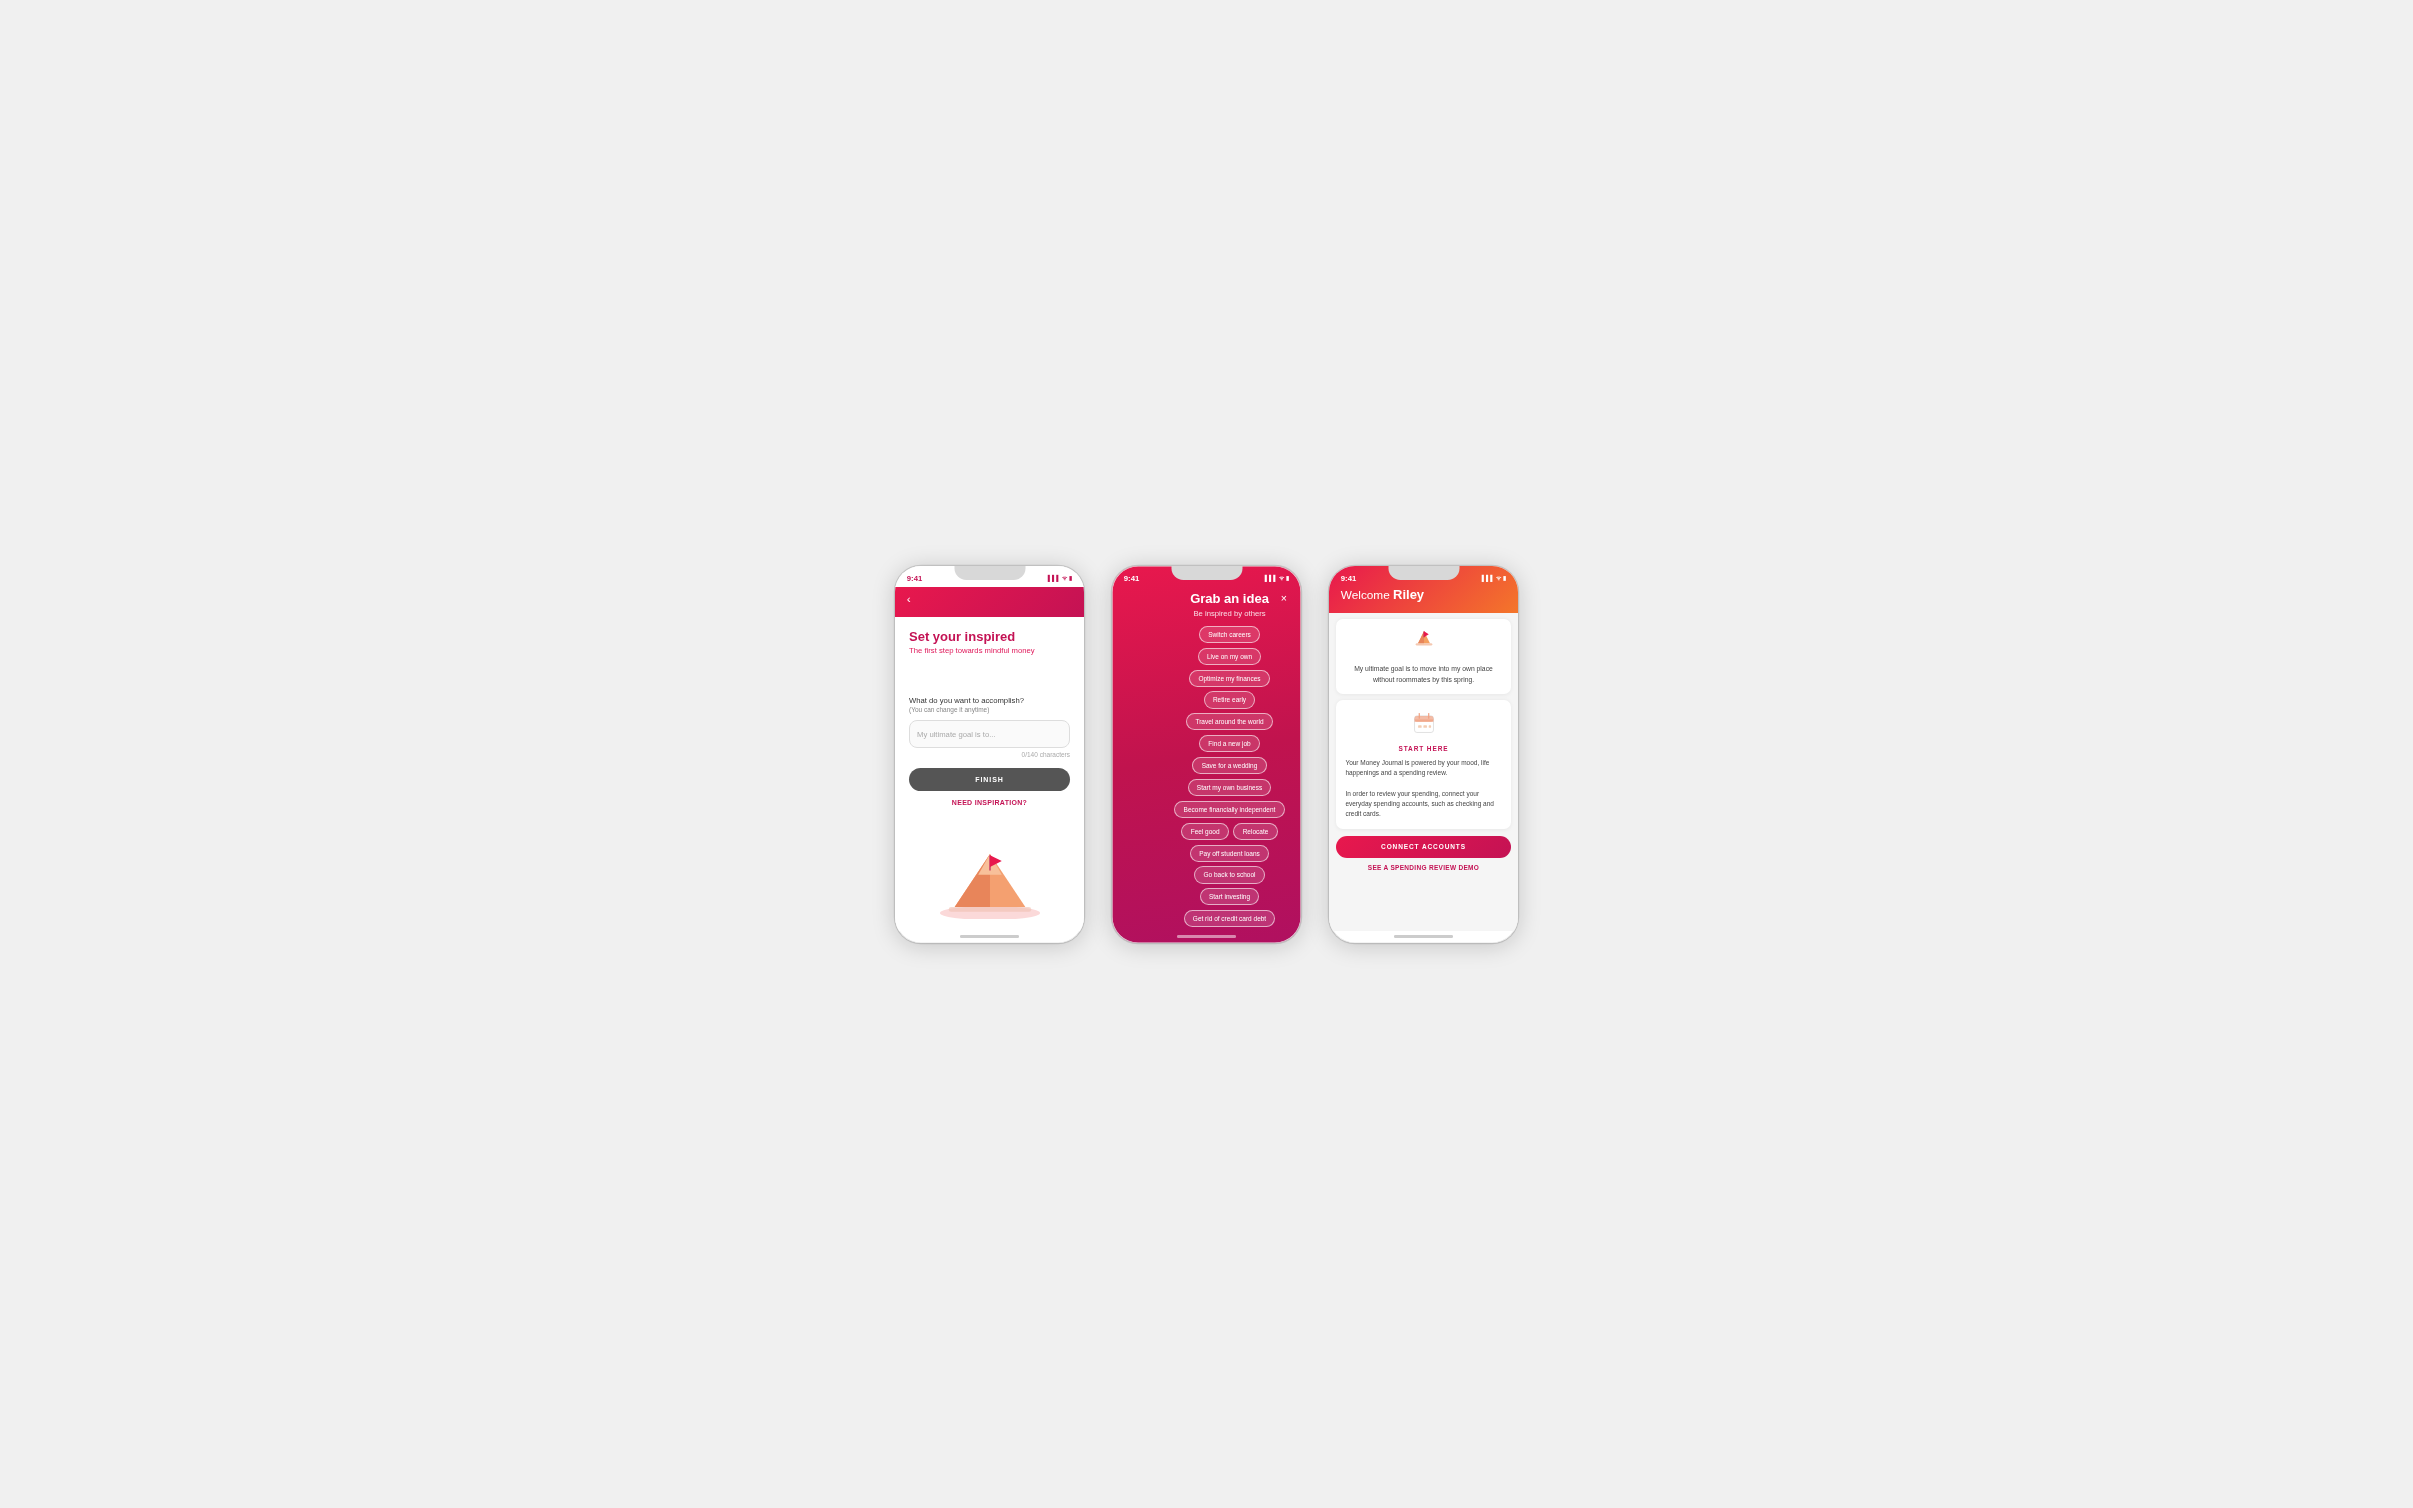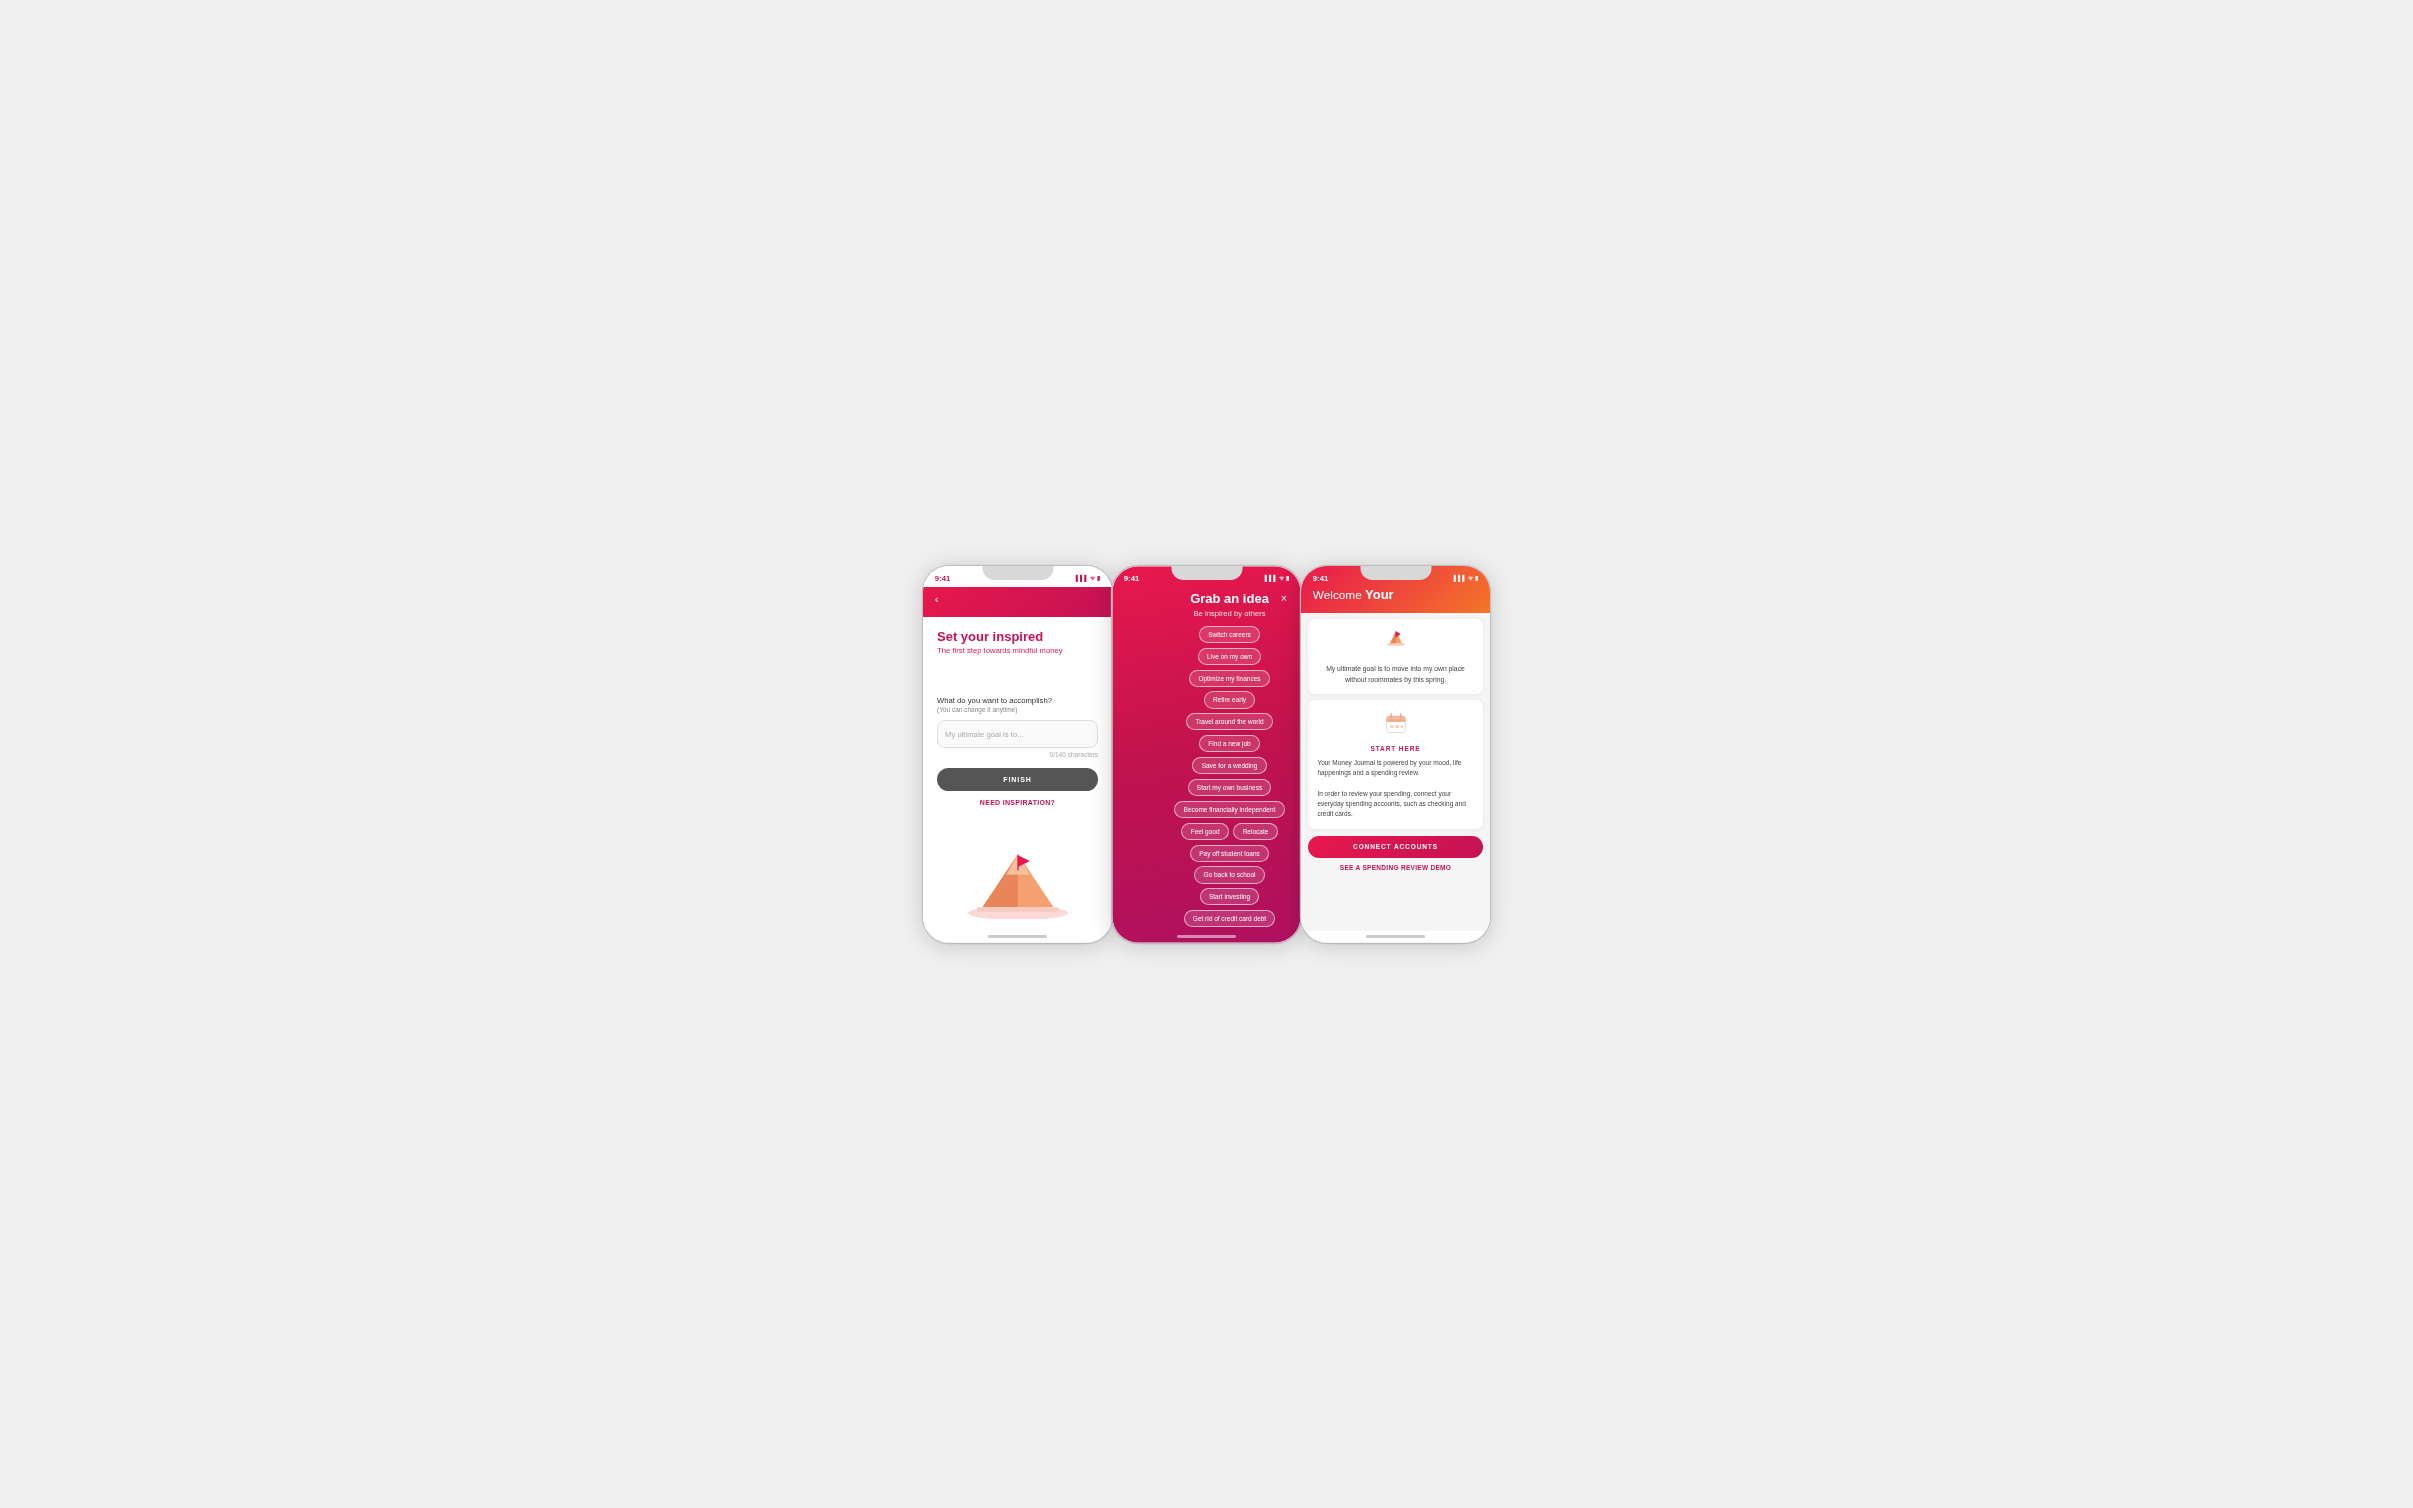--- a/index.html
+++ b/index.html
@@ -7,20 +7,21 @@
       background: #f0f0f0;
       display: flex;
       justify-content: center;
       align-items: center;
       min-height: 100vh;
       font-family: -apple-system, BlinkMacSystemFont, 'Segoe UI', Helvetica, Arial, sans-serif;
       padding: 23.6px 11.8px;
     }
     .phones-container {
       display: flex;
+      gap: 28px;
       align-items: center;
       justify-content: center;
     }
 
     
     .phone {
       width: 189px;
       height: 377px;
       background: #fff;
       border-radius: 26px;
@@ -427,21 +428,21 @@
   </div>
 
   <div class="phone phone3">
     <div class="notch"></div>
     <div class="phone3-header">
       <div class="status-bar" style="color:#fff; background:transparent; padding: 0 0 0 0; height:16.5px;">
         <span class="time">9:41</span>
         <span class="icons">▌▌▌ ᯤ ▮</span>
       </div>
       <div class="phone3-welcome">
-        <span>Welcome </span><strong>Your</strong>
+        <span>Welcome </span><strong>Riley</strong>
       </div>
     </div>
     <div class="phone3-content">
 
       <div class="phone3-card">
         <div class="phone3-card-icon">
           
           <svg width="26" height="26" viewBox="0 0 44 44" xmlns="http://www.w3.org/2000/svg">
             <polygon points="22,4 12,24 32,24" fill="#f4a060"></polygon>
             <polygon points="22,4 12,24 22,24" fill="#e8855a"></polygon>

